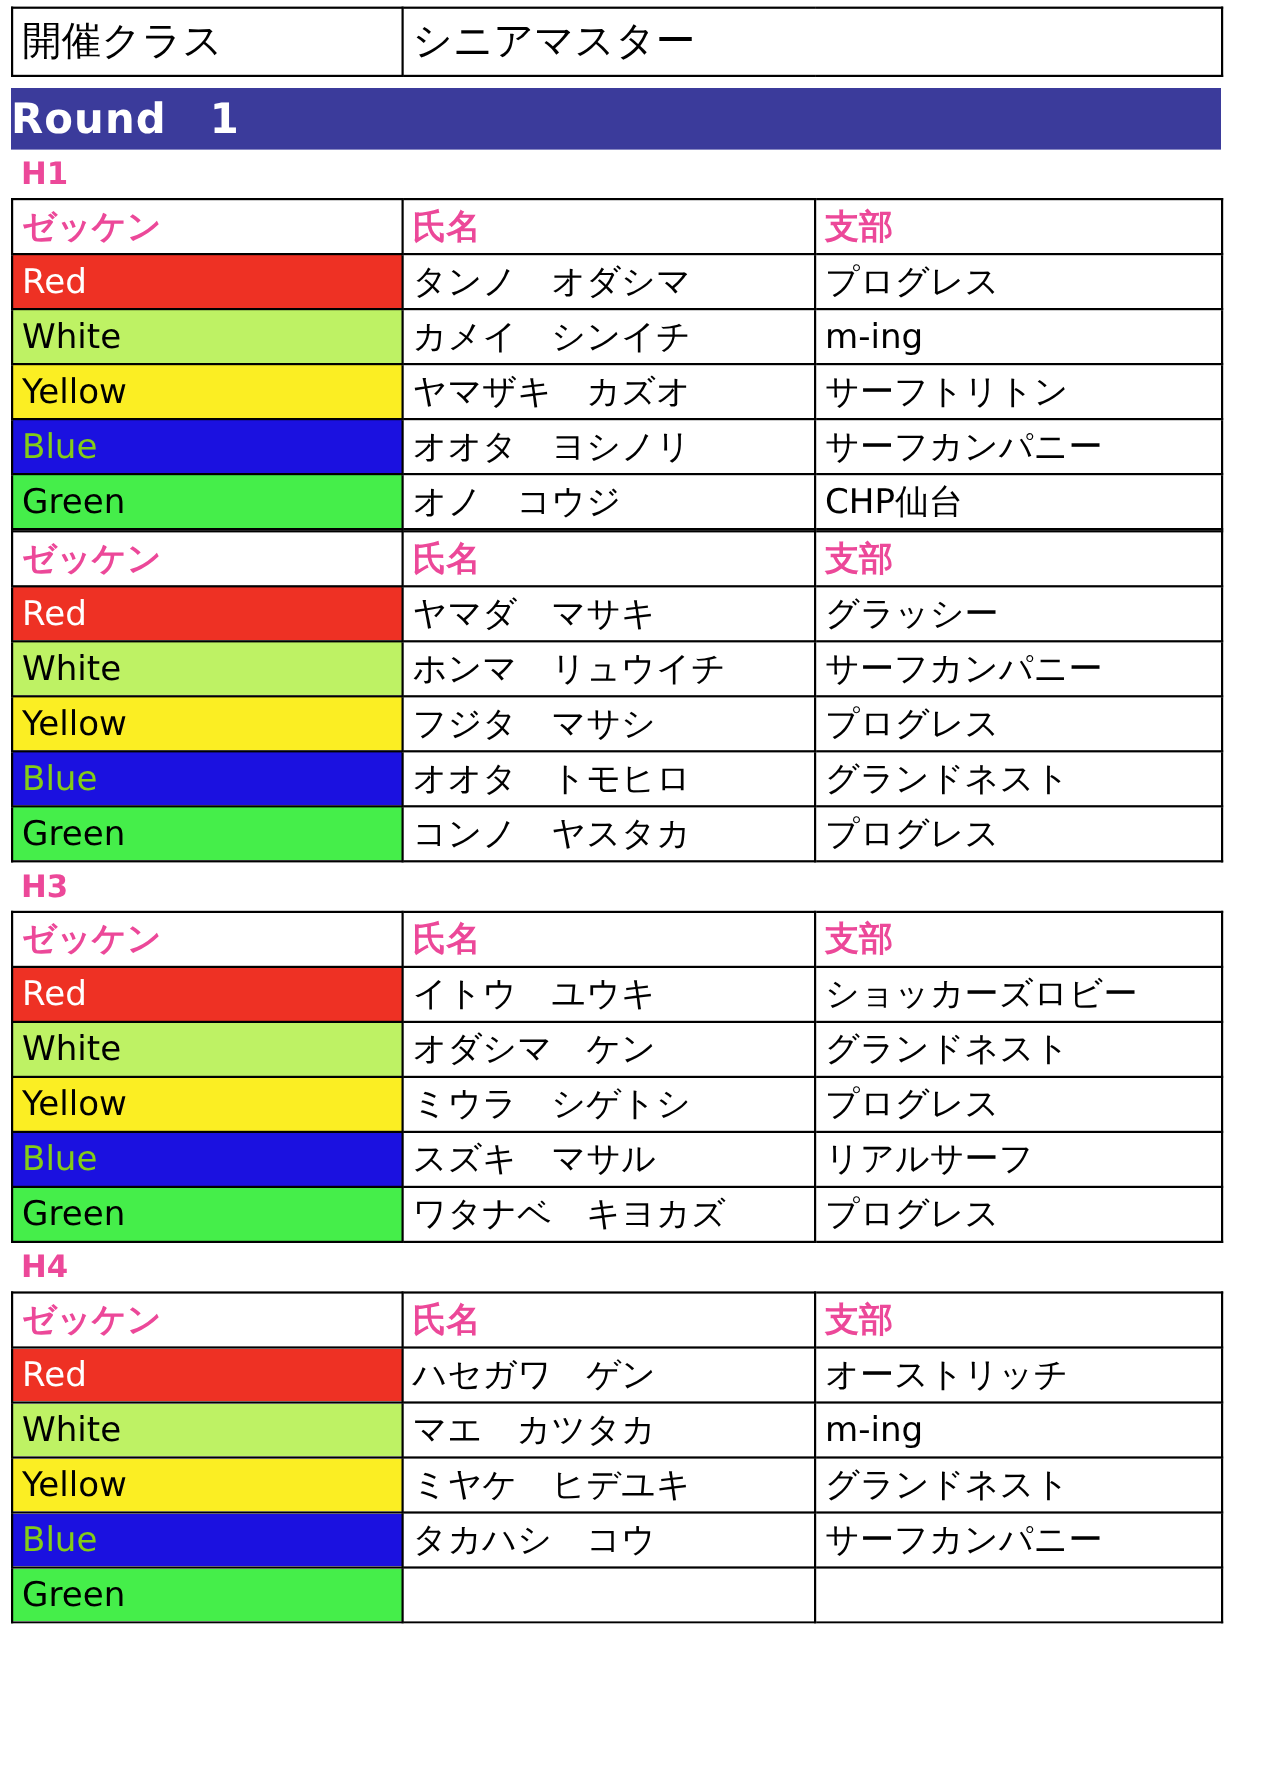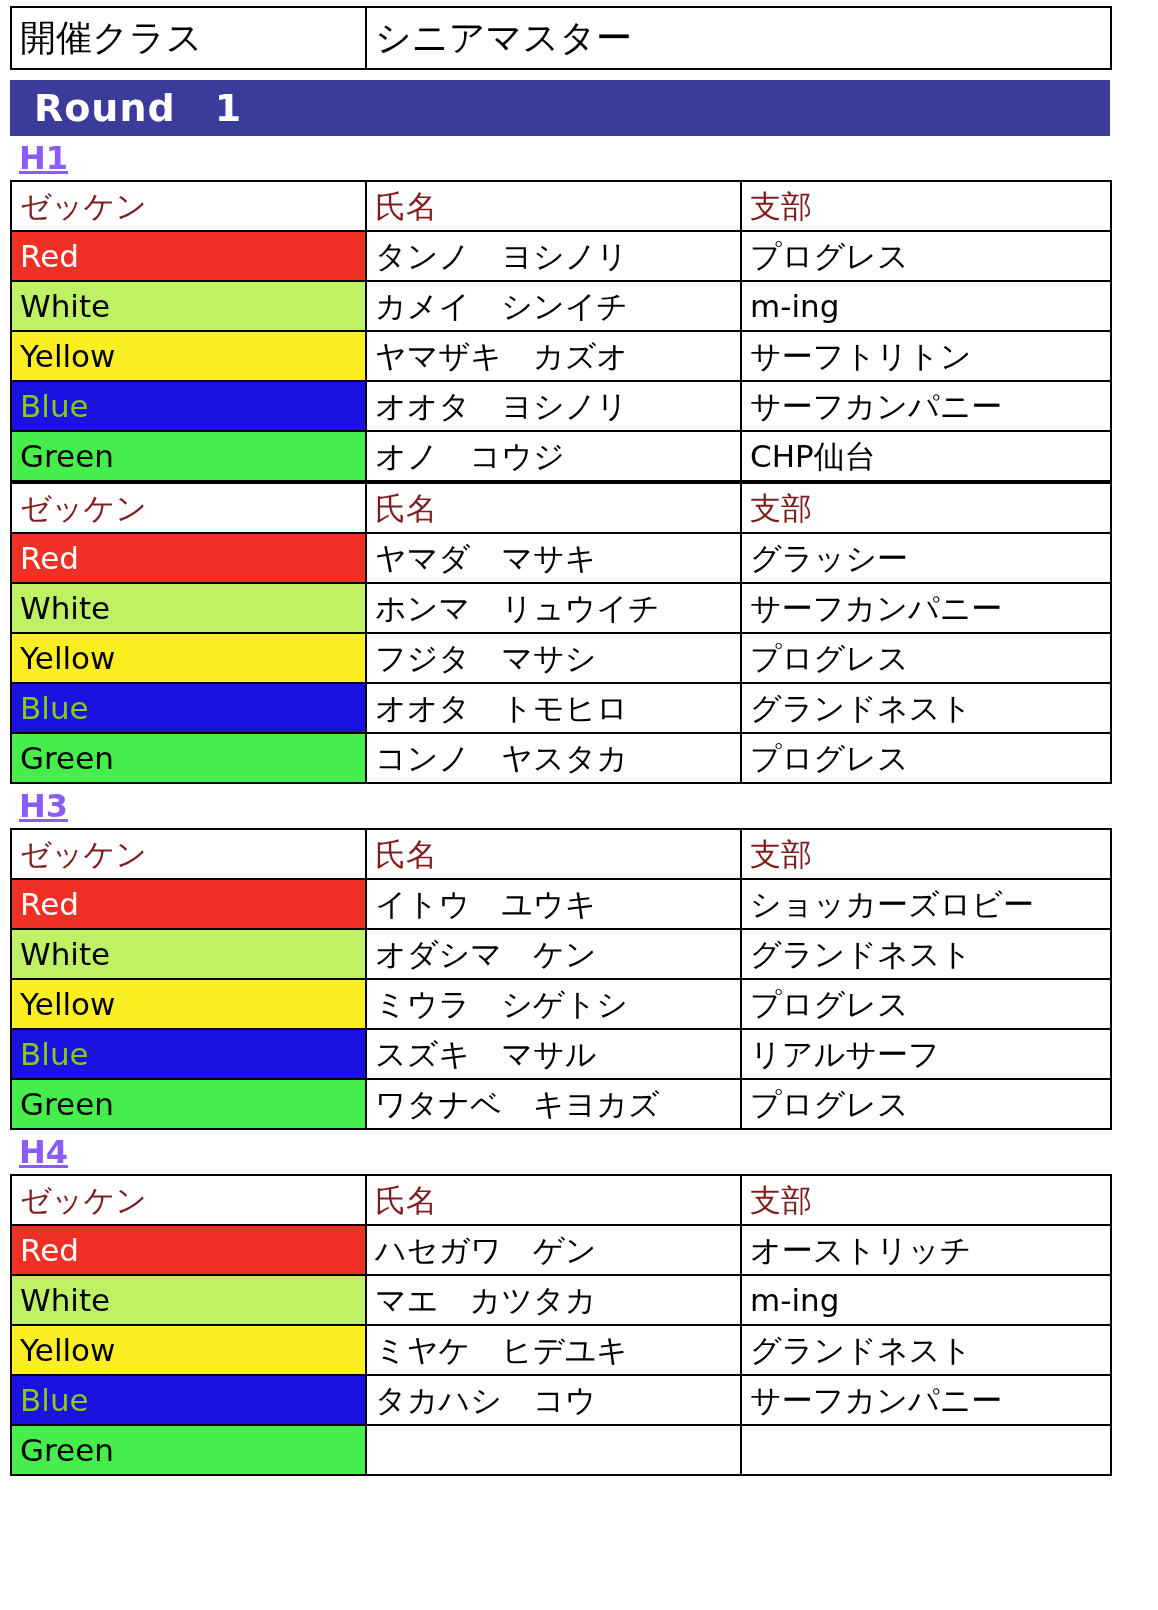--- a/index.html
+++ b/index.html
@@ -52,38 +52,38 @@
   }
 
   .round-row td {
     background: #3b3b9b;
     color: #ffffff;
     font-weight: bold;
     font-size: 38px;
     line-height: 52px;
     height: 52px;
     border: none;
-    padding-left: 24px;
+    padding-left: 0;
     letter-spacing: 1px;
   }
 
   .heat-row td {
     border: none;
     font-weight: bold;
-    font-size: 32px;
+    font-size: 28px;
     line-height: 40px;
     height: 40px;
     padding-left: 8px;
-    color: #8b5cf6;
-    text-decoration: underline;
+    color: #ec4899;
   }
 
   .hdr td {
     background: #ffffff;
-    color: #7f1d1d;
+    color: #ec4899;
+    font-weight: bold;
   }
 
   .bib-red    { background: #ee3124; color: #ffffff; margin-top: 31px; }
   .bib-white  { background: #bef264; color: #000000; }
   .bib-yellow { background: #fbee23; color: #000000; }
   .bib-blue   { background: #1b11e0; color: #84cc16; }
   .bib-green  { background: #45ee4a; color: #000000; }
 
   .jp { font-family: "DejaVu Sans", "Liberation Sans", sans-serif; }
 </style>
@@ -133,21 +133,21 @@
           <tr class="heat-row">
             <td colspan="3">H1</td>
           </tr>
           <tr class="hdr">
             <td class="jp">ゼッケン</td>
             <td class="jp">氏名</td>
             <td class="jp">支部</td>
           </tr>
           <tr>
             <td class="bib-red">Red</td>
-            <td class="jp">タンノ　ヨシノリ</td>
+            <td class="jp">タンノ　オダシマ</td>
             <td class="jp">プログレス</td>
           </tr>
           <tr>
             <td class="bib-white">White</td>
             <td class="jp">カメイ　シンイチ</td>
             <td class="jp">m-ing</td>
           </tr>
           <tr>
             <td class="bib-yellow">Yellow</td>
             <td class="jp">ヤマザキ　カズオ</td>

